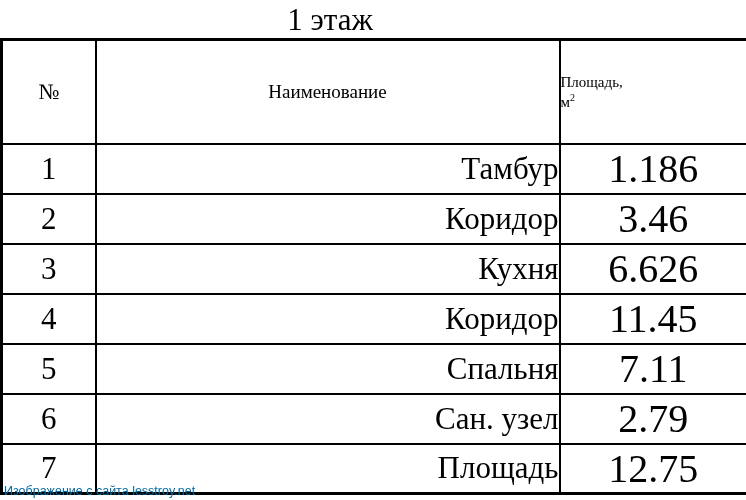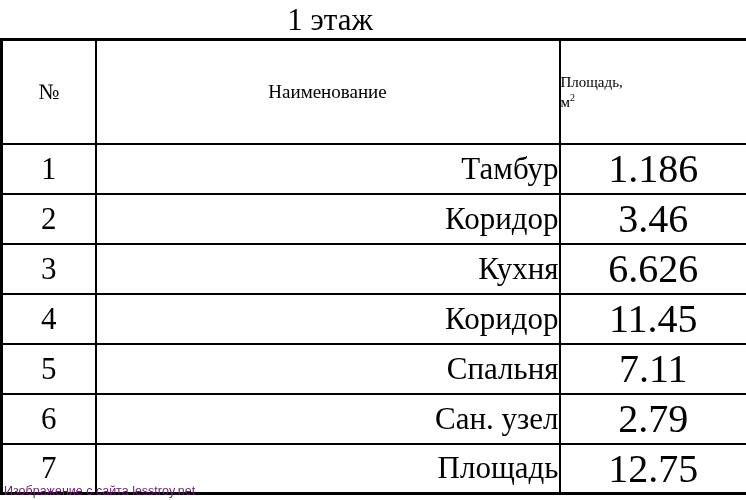--- a/index.html
+++ b/index.html
@@ -73,21 +73,21 @@
   td.c-area {
     font-size: 40px;
     text-align: center;
   }
   .watermark {
     position: absolute;
     left: 4px;
     bottom: 2px;
     font-family: "Liberation Sans", sans-serif;
     font-size: 12.5px;
-    color: #701a75;
+    color: #0369a1;
     z-index: 5;
     white-space: nowrap;
   }
 </style>
 </head>
 <body>
 
 <div class="title">1 этаж</div>
 
 <table class="area-table">

